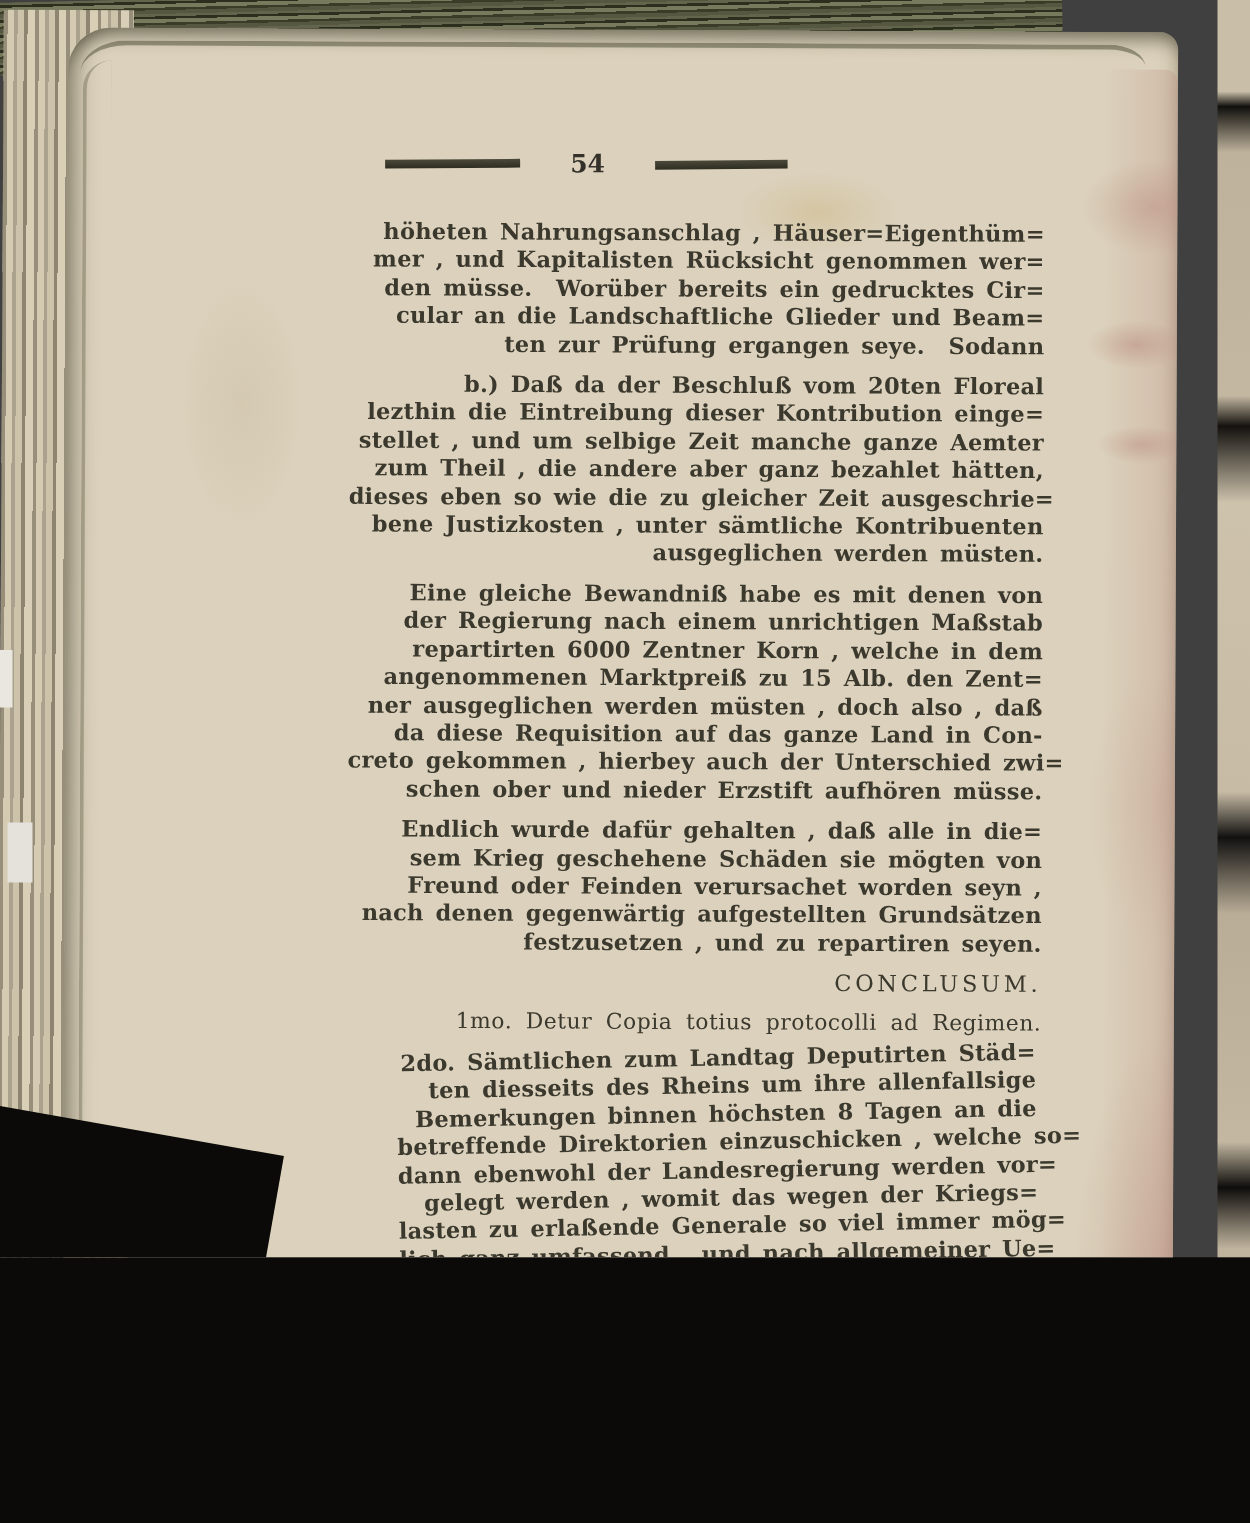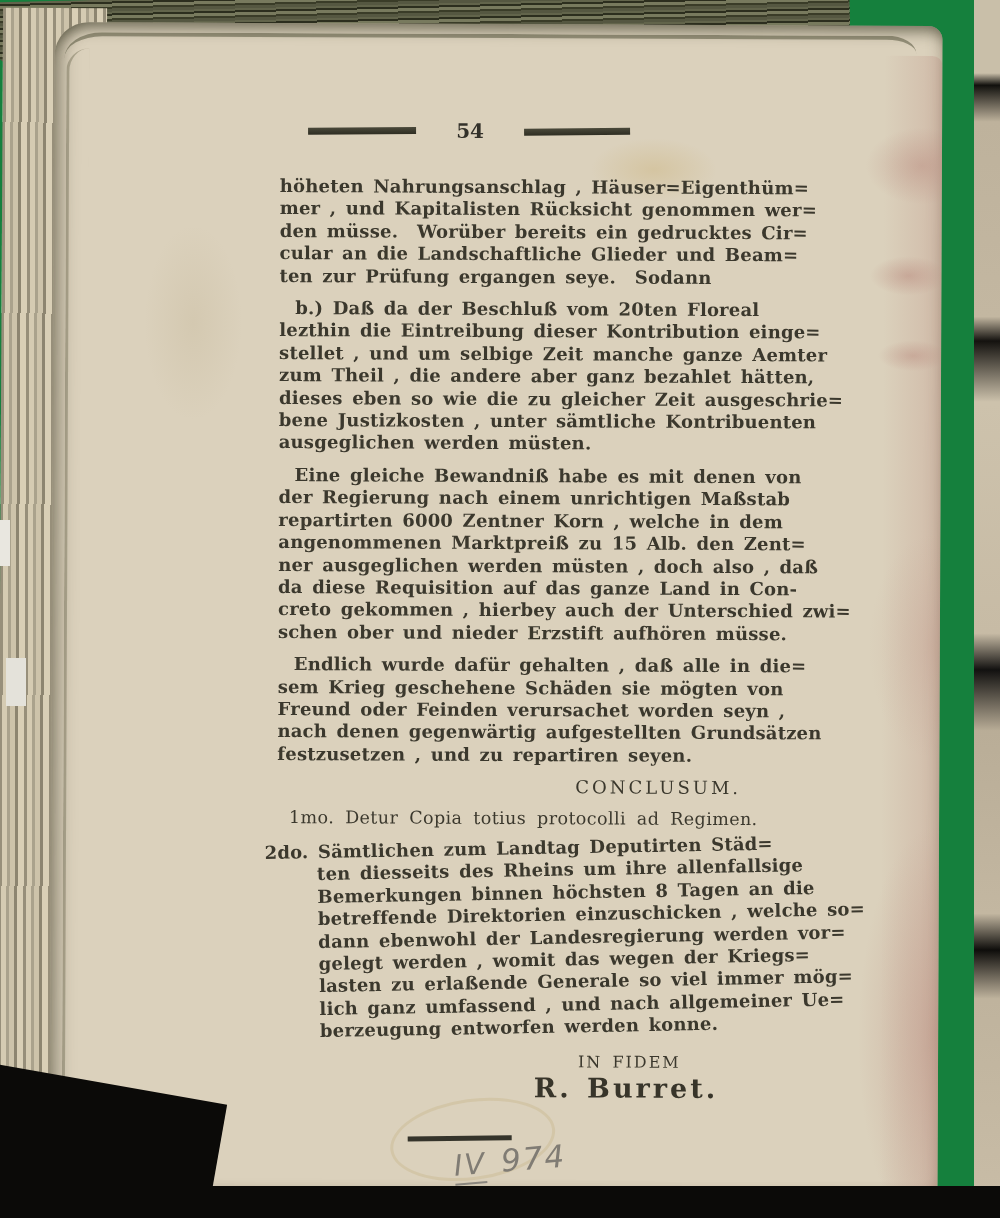--- a/index.html
+++ b/index.html
@@ -1,17 +1,17 @@
 <!DOCTYPE html>
 <html><head>
 <meta charset="utf-8">
 <style>
   html,body{margin:0;padding:0;background:#0b0a08;}
-  .stage{position:relative;width:1000px;height:1186px;background:#15803d;overflow:hidden;
-         font-family:"DejaVu Serif",serif;}
+  .stage{position:relative;width:1000px;height:1006px;background:#404040;overflow:hidden;
+         font-family:"DejaVu Serif",serif;text-align:right;}
   
   .top-edges{position:absolute;left:-12px;top:-8px;width:862px;height:66px;
     background:repeating-linear-gradient(180deg,#62644b 0 2px,#2c2e1e 2px 4px,#787a5e 4px 7px,#3a3c28 7px 9px,#555741 9px 12px);
     transform:rotate(-1.4deg);border-radius:0 0 26px 34px;}
   
   .left-edges{position:absolute;left:0;top:8px;width:104px;height:1184px;
     background:repeating-linear-gradient(90deg,#978f7a 0 3px,#d5cbb2 3px 8px,#aaa28c 8px 11px,#cdc3aa 11px 16px,#8d8570 16px 19px,#d9cfb6 19px 25px);
     transform:rotate(0.3deg);}
   .tab1{position:absolute;left:0;top:520px;width:10px;height:46px;background:#e9e7e0;}
   .tab2{position:absolute;left:6px;top:658px;width:20px;height:48px;background:#e4e2da;}

